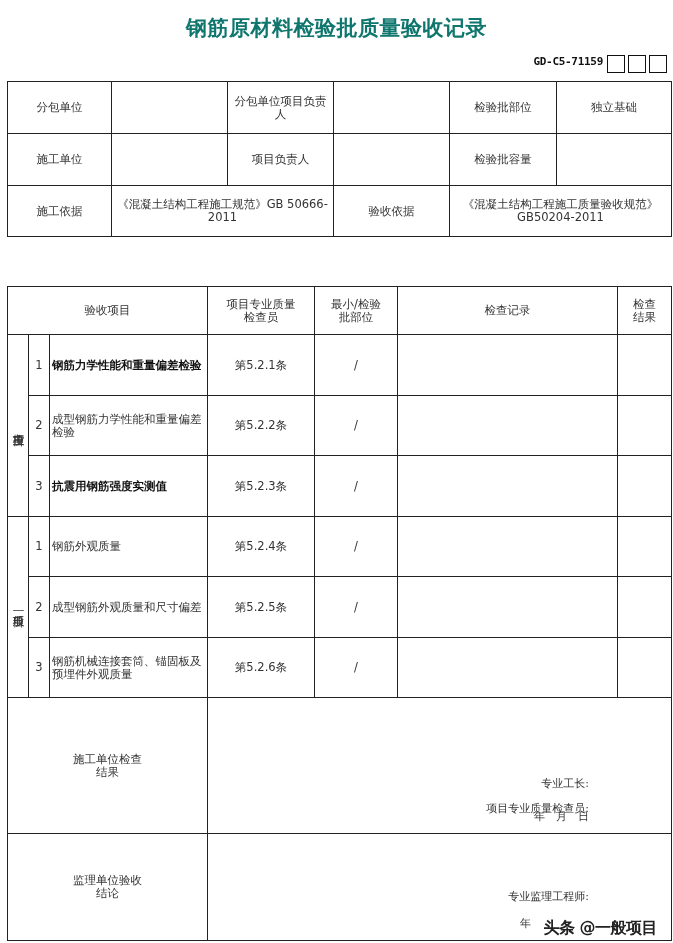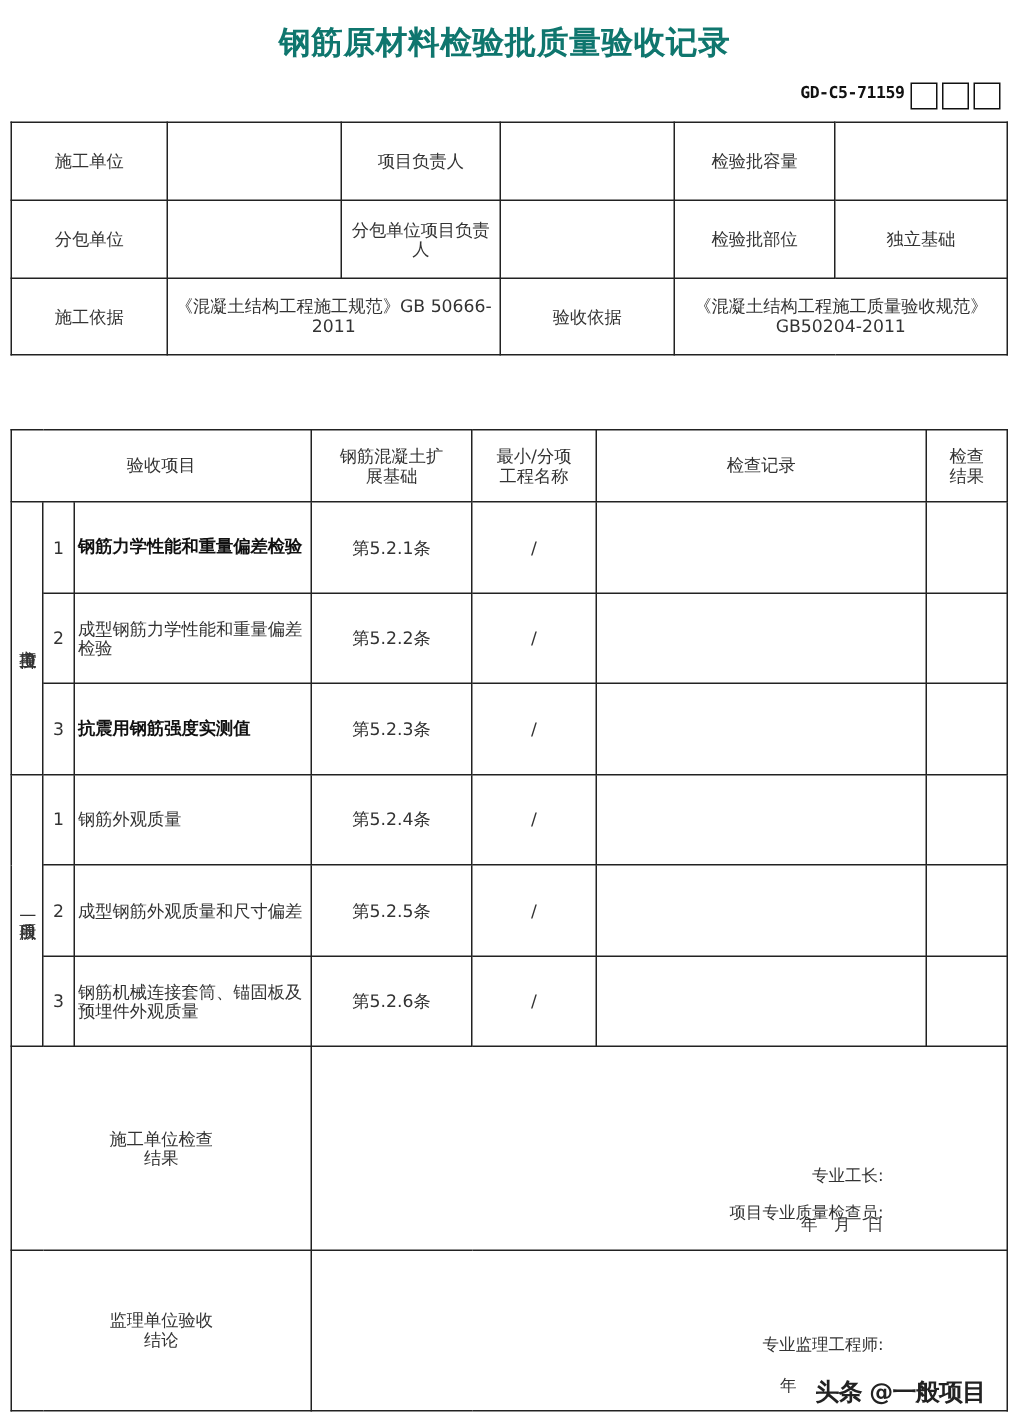--- a/index.html
+++ b/index.html
@@ -40,34 +40,34 @@
   <colgroup>
     <col style="width:104px">
       <col style="width:116px">
       <col style="width:106px">
     <col style="width:116px">
       <col style="width:107px">
       <col style="width:115px">
   </colgroup>
   <tbody>
   <tr style="height:52px">
+    <td><span>分包单位</span></td>
+    <td><span></span></td>
+    <td><span>分包单位项目负责人</span></td>
+    <td><span></span></td>
+    <td><span>检验批部位</span></td>
+    <td><span>独立基础</span></td>
+  </tr>
+  <tr style="height:52px">
     <td><span>施工单位</span></td>
     <td><span></span></td>
     <td><span>项目负责人</span></td>
     <td><span></span></td>
     <td><span>检验批容量</span></td>
     <td><span></span></td>
-  </tr>
-  <tr style="height:52px">
-    <td><span>分包单位</span></td>
-    <td><span></span></td>
-    <td><span>分包单位项目负责人</span></td>
-    <td><span></span></td>
-    <td><span>检验批部位</span></td>
-    <td><span>独立基础</span></td>
   </tr>
   <tr style="height:51px">
     <td><span>施工依据</span></td>
     <td colspan="2"><span>《混凝土结构工程施工规范》GB 50666-2011</span></td>
     <td><span>验收依据</span></td>
     <td colspan="2"><span>《混凝土结构工程施工质量验收规范》GB50204-2011</span></td>
   </tr>
 </tbody>
   </table>
 
@@ -77,22 +77,22 @@
       <col style="width:21px">
       <col style="width:158px">
     <col style="width:107px">
       <col style="width:83px">
       <col style="width:220px">
       <col style="width:54px">
   </colgroup>
   <tbody>
       <tr style="height:48px">
     <td colspan="3"><span>验收项目</span></td>
-    <td style="padding:0 14px;"><span>钢筋混凝土扩展基础</span></td>
-    <td style="padding:0 12px;"><span>最小/分项工程名称</span></td>
+    <td style="padding:0 14px;"><span>项目专业质量检查员</span></td>
+    <td style="padding:0 12px;"><span>最小/检验批部位</span></td>
     <td><span>检查记录</span></td>
     <td style="padding:0 12px;"><span>检查结果</span></td>
   </tr>
 
   <tr style="height:61px">
     <td rowspan="3" class="vert"><span>主控项目</span></td>
     <td><span>1</span></td>
     <td class="left bold"><span>钢筋力学性能和重量偏差检验</span></td>
     <td><span>第5.2.1条</span></td>
     <td><span>/</span></td>

